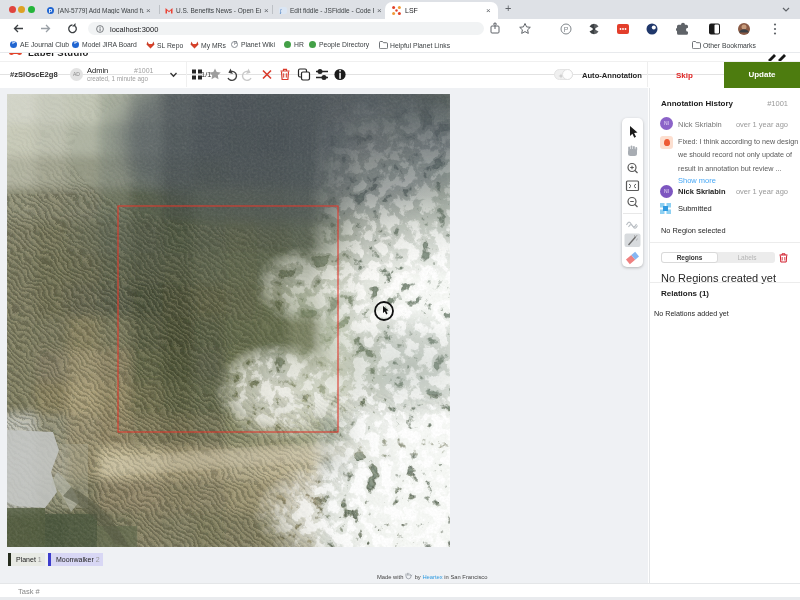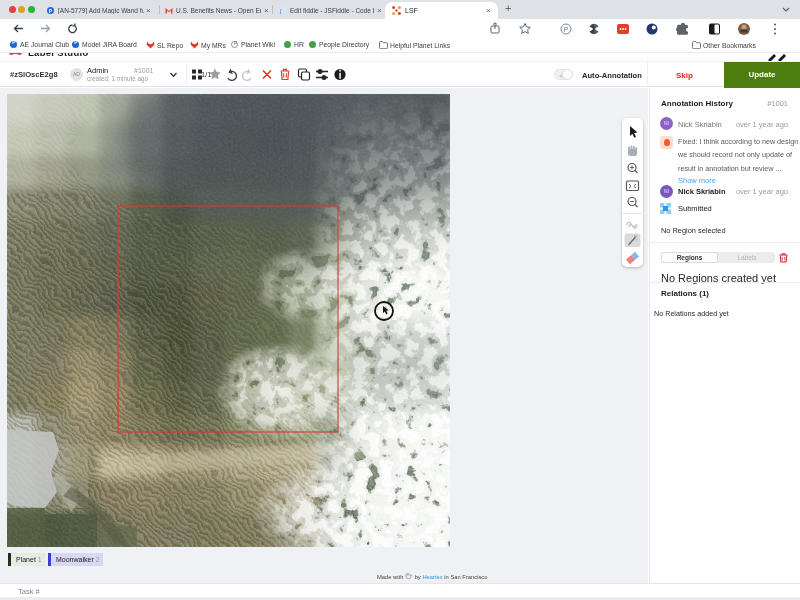--- a/index.html
+++ b/index.html
@@ -15,21 +15,21 @@
 .tabsep { position:absolute; top:5px; width:1px; height:9px; background:#bdc1c6; }
 #activetab { position:absolute; left:385px; top:2px; width:113px; height:17px; background:#fff; border-radius:7px 7px 0 0; }
 #addrbar { position:absolute; left:0; top:19px; width:800px; height:19px; background:#fff; }
 #urlpill { position:absolute; left:88px; top:3px; width:396px; height:13px; background:#f1f3f4; border-radius:7px; font-size:7.5px; color:#202124; }
 #bookbar { position:absolute; left:0; top:38px; width:800px; height:15px; background:#fff; border-bottom:1px solid #e8eaed; font-size:6.8px; color:#3c4043; }
 .bk { position:absolute; top:3px; white-space:nowrap; }
 .bkico { display:inline-block; width:7px; height:7px; border-radius:50%; vertical-align:-1px; margin-right:3px; }
 
 
 #lshead { position:absolute; left:0; top:53px; width:800px; height:9px; background:#fff; overflow:hidden; }
-#annbar { position:absolute; left:0; top:61px; width:800px; height:26px; background:#fff; border-bottom:1px solid #e2e2e2; border-top:1px solid #f0f0f0; }
+#annbar { position:absolute; left:0; top:61px; width:800px; height:14px; background:#fff; border-bottom:1px solid #e2e2e2; border-top:1px solid #f0f0f0; }
 #taskid { position:absolute; left:10px; top:8px; font-size:7.6px; font-weight:bold; color:#333; letter-spacing:0; }
 #updatebtn { position:absolute; left:724px; top:0px; width:76px; height:26px; background:#4d7c0f; color:#fff; font-size:8px; font-weight:bold; text-align:center; line-height:25px; }
 #skip { position:absolute; left:676px; top:9px; font-size:8px; color:#e02626; font-weight:bold; }
 #autoann { position:absolute; left:582px; top:9px; font-size:7.6px; color:#262626; font-weight:bold; }
 #toggle { position:absolute; left:554px; top:7px; width:19px; height:11px; background:#f0f0f0; border:1px solid #e4e4e4; border-radius:6px; }
 #toggle .knob { position:absolute; right:-1px; top:-1px; width:11px; height:11px; border-radius:50%; background:#fdfdfd; border:1px solid #e0e0e0; }
 
 
 #main { position:absolute; left:0; top:88px; width:648px; height:495px; background:#eff1f4; }
 #sat { position:absolute; left:7px; top:6px; width:443px; height:453px; }
@@ -91,20 +91,28 @@
       </svg>
   </div>
 
   <div id="addrbar">
     <svg style="position:absolute; left:12px; top:3px;" width="70" height="13" viewBox="0 0 70 13">
       <path d="M11 6.5 h-8 M6 3 l-3.5 3.5 3.5 3.5" stroke="#3c4043" stroke-width="1.3" fill="none"></path>
       <path d="M29 6.5 h8 M34 3 l3.5 3.5 -3.5 3.5" stroke="#9aa0a6" stroke-width="1.3" fill="none"></path>
       <path d="M60.5 3 a3.8 3.8 0 1 0 2.8 1.2" stroke="#3c4043" stroke-width="1.3" fill="none"></path>
       <path d="M63.5 1 v3.4 h-3.4 z" fill="#3c4043"></path>
     </svg>
+    <div id="urlpill">
+      <svg style="position:absolute; left:8px; top:2.5px;" width="8" height="8" viewBox="0 0 8 8">
+          <circle cx="4" cy="4" r="3.4" fill="none" stroke="#5f6368" stroke-width="0.8"></circle>
+          <rect x="3.6" y="1.8" width="0.9" height="1" fill="#5f6368"></rect>
+          <rect x="3.6" y="3.4" width="0.9" height="2.8" fill="#5f6368"></rect>
+        </svg>
+      <span style="position:absolute; left:22px; top:3px;">localhost:3000</span>
+    </div>
     <svg style="position:absolute; left:489px; top:3px;" width="300" height="13" viewBox="0 0 300 13">
       <g stroke="#5f6368" fill="none" stroke-width="1">
         <rect x="2" y="4" width="8" height="7" rx="1"></rect>
           <path d="M6 7 v-6 M4 2.5 l2,-1.8 2,1.8"></path>
       </g>
       <path d="M36 1.5 l1.6 3.4 3.7 .4 -2.7 2.5 .7 3.6 -3.3 -1.8 -3.3 1.8 .7 -3.6 -2.7 -2.5 3.7 -.4 z" fill="none" stroke="#5f6368" stroke-width="1"></path>
       <circle cx="77" cy="7" r="5" fill="none" stroke="#80868b" stroke-width="1"></circle>
         <text x="74.8" y="9.5" font-size="7" fill="#80868b">P</text>
       <g fill="#3c4043">
           <circle cx="105" cy="7" r="1.4"></circle>

